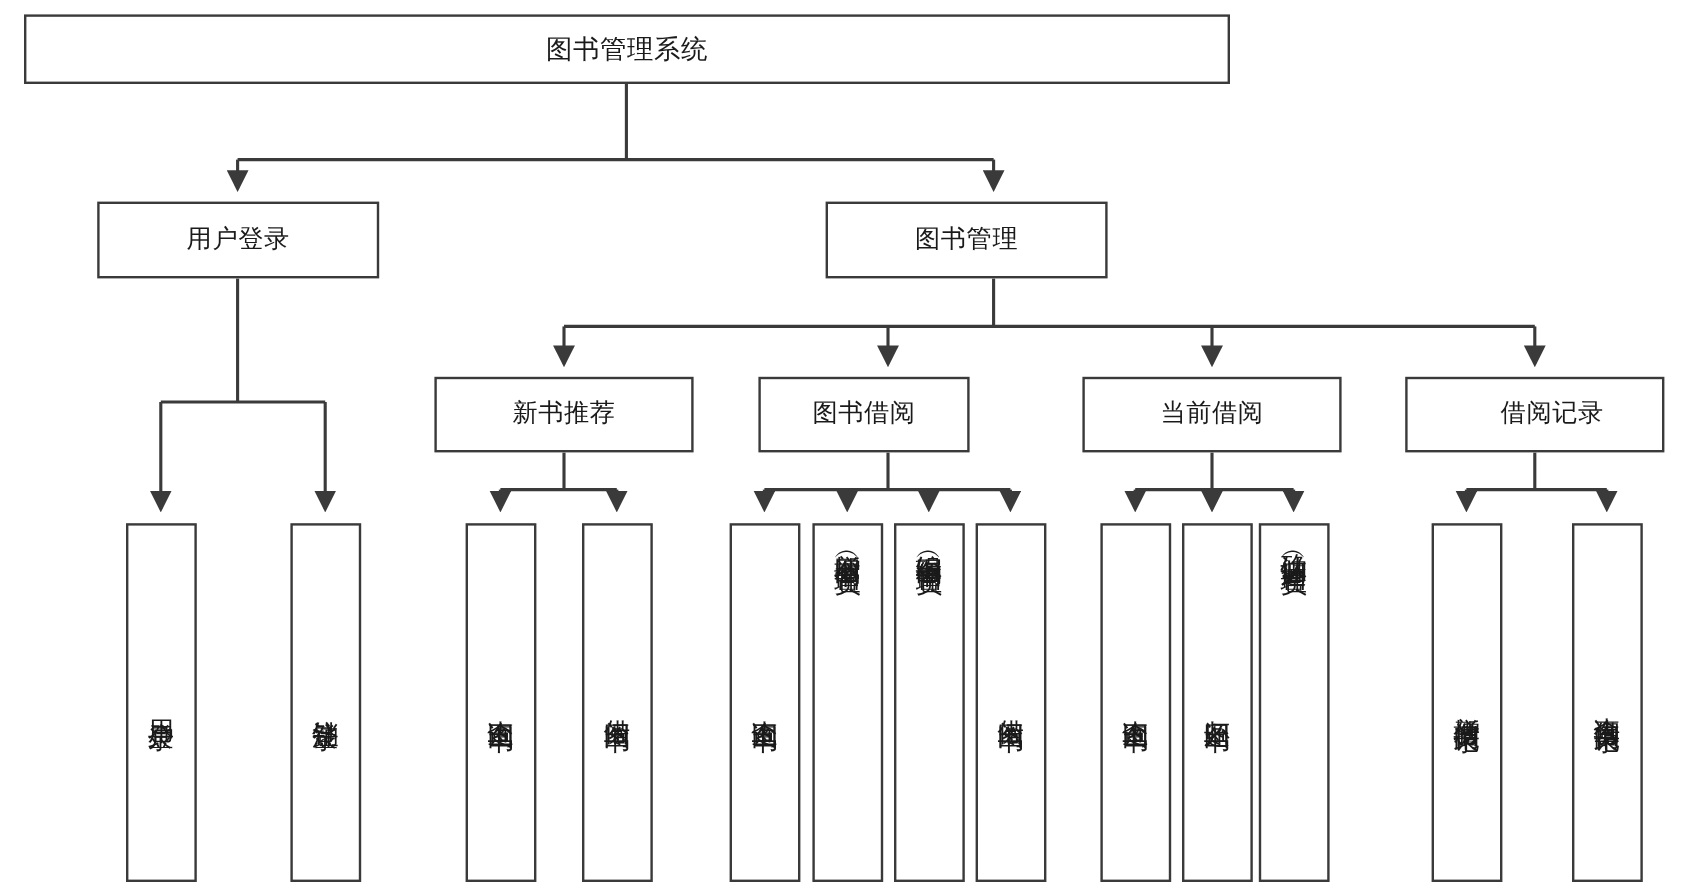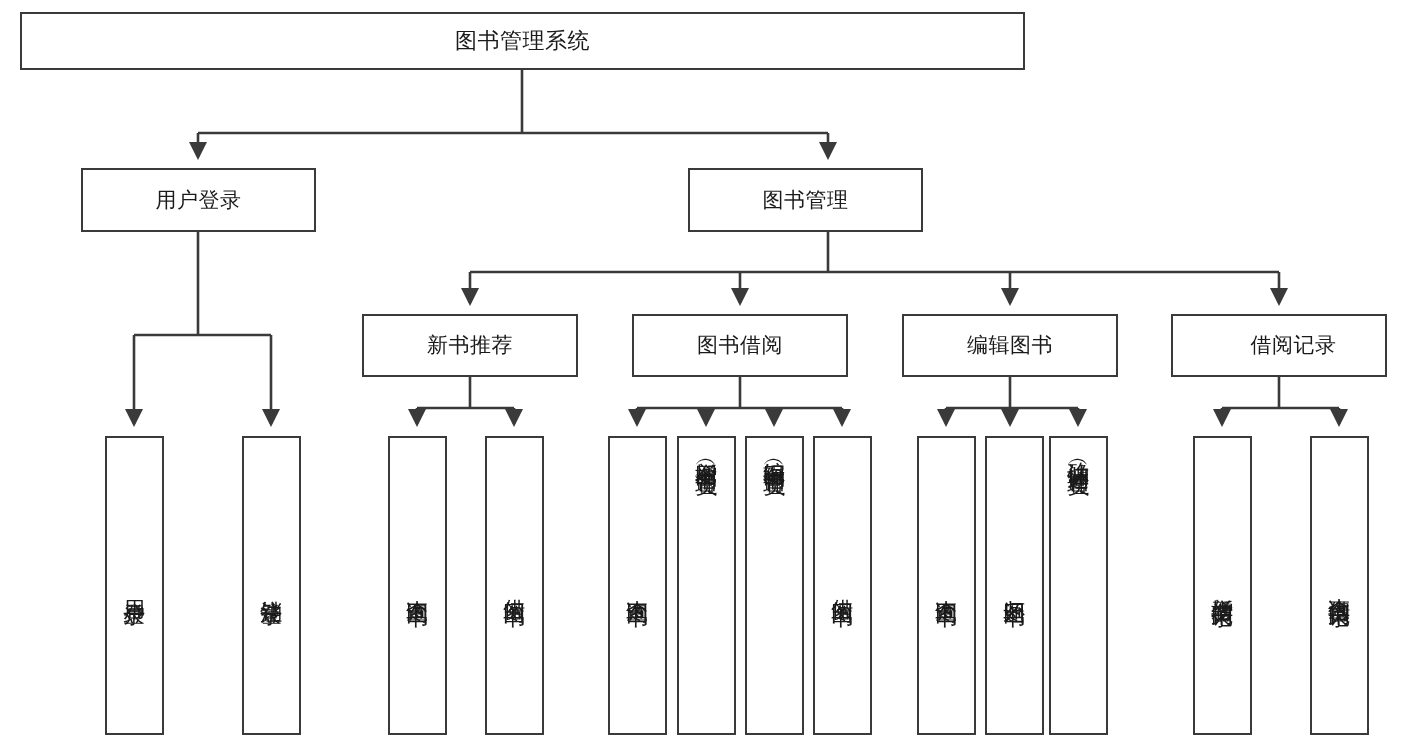--- a/index.html
+++ b/index.html
@@ -142,25 +142,25 @@
   <div class="node horiz" style="left:81px; top:168px; width:235px; height:64px;">
     <span class="label">用户登录</span>
   </div>
   <div class="node horiz" style="left:688px; top:168px; width:235px; height:64px;">
     <span class="label">图书管理</span>
   </div>
 
   <div class="node horiz" style="left:362px; top:314px; width:216px; height:63px;justify-content:center;">
     <span class="label">新书推荐</span>
   </div>
-  <div class="node horiz" style="left:632px; top:314px; width:216px; height:63px;">
+  <div class="node horiz" style="left:632px; top:314px; width:176px; height:63px;">
     <span class="label">图书借阅</span>
   </div>
   <div class="node horiz" style="left:902px; top:314px; width:216px; height:63px;">
-    <span class="label">编辑图书</span>
+    <span class="label">当前借阅</span>
   </div>
   <div class="node horiz" style="left:1171px; top:314px; width:216px; height:63px;padding-left:29px;">
     <span class="label">借阅记录</span>
   </div>
 
   <div class="node vert mid" style="left:105px; top:436px; width:59px; height:299px;">
     <span class="label">用户登录</span>
   </div>
   <div class="node vert mid" style="left:242px; top:436px; width:59px; height:299px;">
     <span class="label">注销登录</span>

